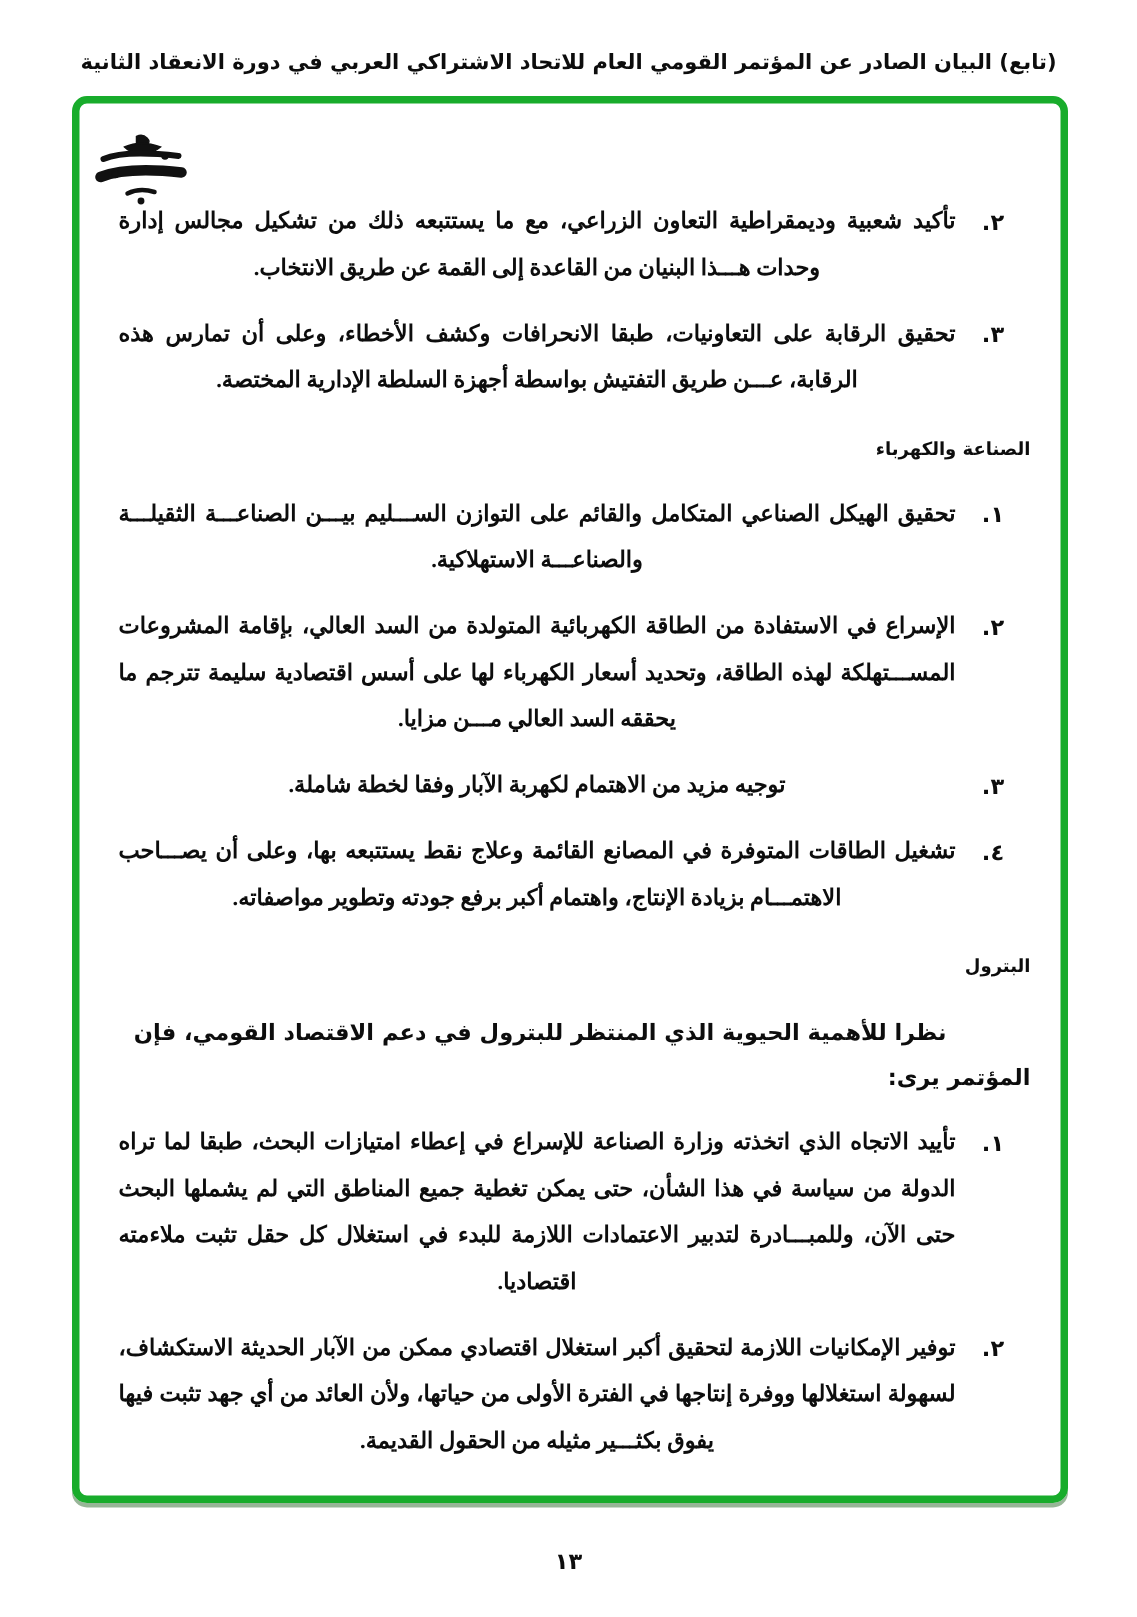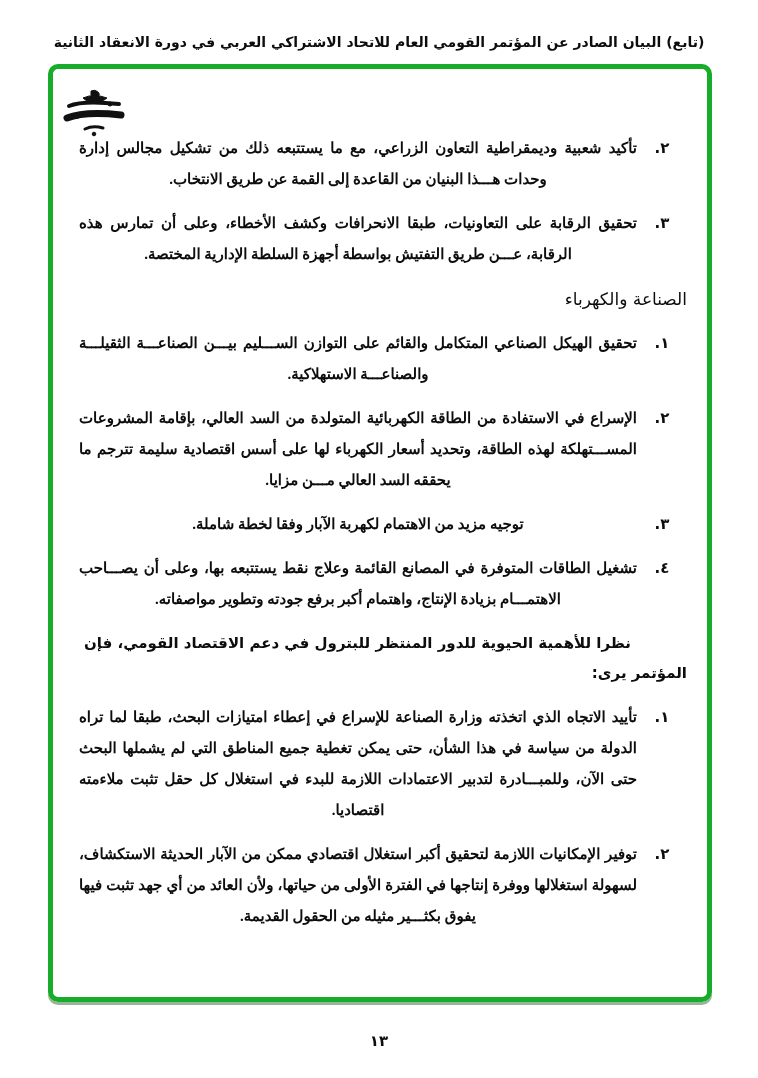--- a/index.html
+++ b/index.html
@@ -37,21 +37,21 @@
     flex:none;width:50px;text-align:center;
     white-space:nowrap;
   }
   .item .txt{
     flex:1;
     text-align:justify;
     text-align-last:center;
     font-family:Liberation Serif, serif;
   }
   .heading{
-    font-size:17px;font-weight:normal;line-height:30px;
+    font-size:12px;font-weight:bold;line-height:30px;
     text-align:right;margin:14px 0 14px;
   }
   .para{
     font-size:15px;font-weight:bold;line-height:30px;
     text-align:right;text-indent:56px;margin:0 0 14px;
   }
   .page-number{
     position:absolute;top:1032px;left:0;right:0;
     text-align:center;font-weight:bold;font-size:15px;
   }
@@ -97,21 +97,22 @@
         <div class="txt">الإسراع في الاستفادة من الطاقة الكهربائية المتولدة من السد العالي، بإقامة المشروعات المســـتهلكة لهذه الطاقة، وتحديد أسعار الكهرباء لها على أسس اقتصادية سليمة تترجم ما يحققه السد العالي مـــن مزايا.</div>
       </div>
       <div class="item">
         <div class="num">٣.</div>
         <div class="txt">توجيه مزيد من الاهتمام لكهربة الآبار وفقا لخطة شاملة.</div>
       </div>
       <div class="item">
         <div class="num">٤.</div>
         <div class="txt">تشغيل الطاقات المتوفرة في المصانع القائمة وعلاج نقط يستتبعه بها، وعلى أن يصـــاحب الاهتمـــام بزيادة الإنتاج، واهتمام أكبر برفع جودته وتطوير مواصفاته.</div>
       </div>
-      <div class="para">نظرا للأهمية الحيوية للدور المنتظر للبترول في دعم الاقتصاد القومي، فإن المؤتمر يرى:</div>
+      <div class="heading">البترول</div>
+      <div class="para">نظرا للأهمية الحيوية الذي المنتظر للبترول في دعم الاقتصاد القومي، فإن المؤتمر يرى:</div>
       <div class="item">
         <div class="num">١.</div>
         <div class="txt">تأييد الاتجاه الذي اتخذته وزارة الصناعة للإسراع في إعطاء امتيازات البحث، طبقا لما تراه الدولة من سياسة في هذا الشأن، حتى يمكن تغطية جميع المناطق التي لم يشملها البحث حتى الآن، وللمبـــادرة لتدبير الاعتمادات اللازمة للبدء في استغلال كل حقل تثبت ملاءمته اقتصاديا.</div>
       </div>
       <div class="item">
         <div class="num">٢.</div>
         <div class="txt">توفير الإمكانيات اللازمة لتحقيق أكبر استغلال اقتصادي ممكن من الآبار الحديثة الاستكشاف، لسهولة استغلالها ووفرة إنتاجها في الفترة الأولى من حياتها، ولأن العائد من أي جهد تثبت فيها يفوق بكثـــير مثيله من الحقول القديمة.</div>
       </div>
     </div>
 </div>

